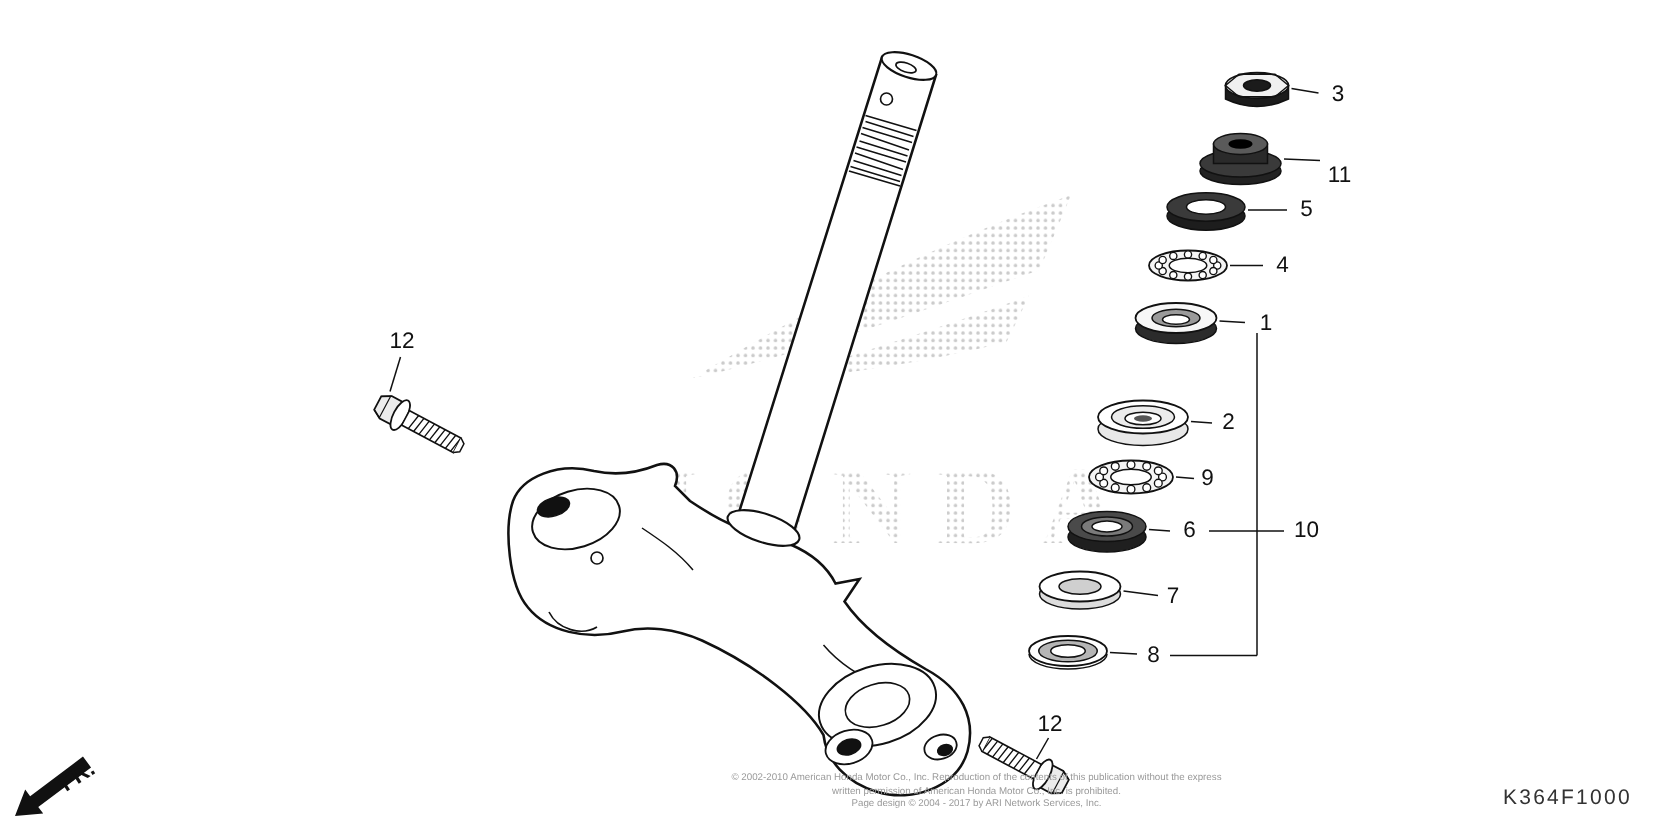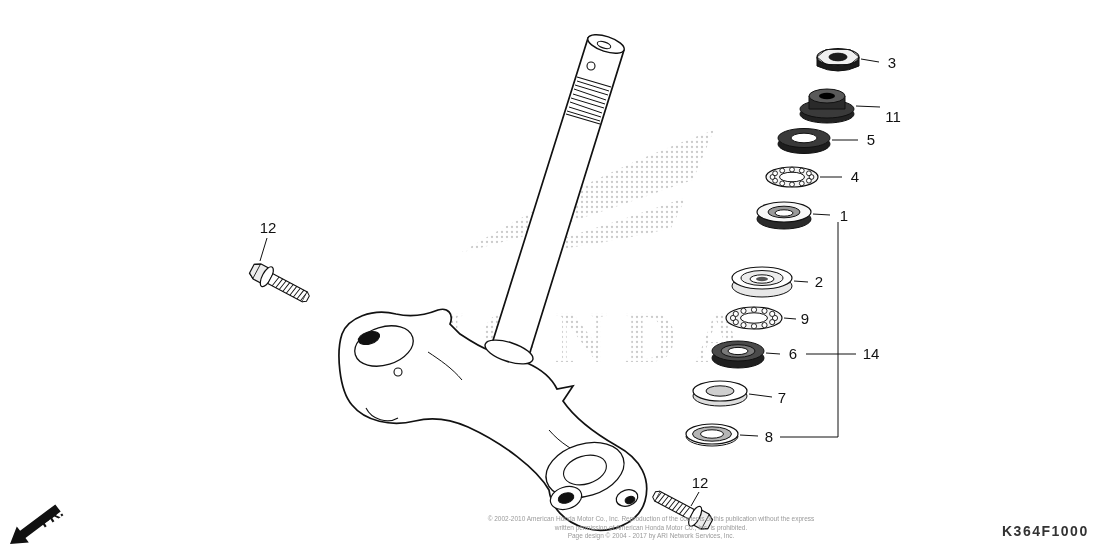--- a/index.html
+++ b/index.html
@@ -3,21 +3,21 @@
 <meta charset="utf-8">
 <style>
   html,body{margin:0;padding:0;background:#fff;}
   .stage{position:relative;width:1120px;height:560px;background:#ffffff;overflow:hidden;
          font-family:"Liberation Sans",sans-serif;}
   .stage svg{position:absolute;left:0;top:0;}
   .callout{position:absolute;width:28px;height:18px;line-height:18px;text-align:center;
            font-size:15px;color:#111;user-select:none;}
   .copyright{position:absolute;left:483px;top:515px;width:336px;text-align:center;
              font-size:6.5px;line-height:8.5px;color:#9a9a9a;}
-  .diagram-code{position:absolute;left:1002px;top:523px;font-size:14px;font-weight:700;
+  .diagram-code{position:absolute;left:1002px;top:523px;font-size:14px;font-weight:400;
                 letter-spacing:1.5px;color:#333;}
 </style>
 </head>
 <body>
 
 <div class="stage">
 
   <svg width="1120" height="560" viewBox="0 0 1120 560">
     <defs>
       <pattern id="dots" width="5" height="5" patternUnits="userSpaceOnUse">
@@ -188,21 +188,21 @@
 
   <div class="callout" style="left:830px;top:207px">1</div>
   <div class="callout" style="left:805px;top:273px">2</div>
   <div class="callout" style="left:878px;top:54px">3</div>
   <div class="callout" style="left:841px;top:168px">4</div>
   <div class="callout" style="left:857px;top:131px">5</div>
   <div class="callout" style="left:779px;top:345px">6</div>
   <div class="callout" style="left:768px;top:389px">7</div>
   <div class="callout" style="left:755px;top:428px">8</div>
   <div class="callout" style="left:791px;top:310px">9</div>
-  <div class="callout" style="left:857px;top:345px">14</div>
+  <div class="callout" style="left:857px;top:345px">10</div>
   <div class="callout" style="left:879px;top:108px">11</div>
   <div class="callout" style="left:254px;top:219px">12</div>
   <div class="callout" style="left:686px;top:474px">12</div>
 
   <div class="copyright">
     <div>© 2002-2010 American Honda Motor Co., Inc. Reproduction of the contents of this publication without the express written permission of American Honda Motor Co., Inc. is prohibited.</div>
     <div>Page design © 2004 - 2017 by ARI Network Services, Inc.</div>
   </div>
   <div class="diagram-code">K364F1000</div>
 

